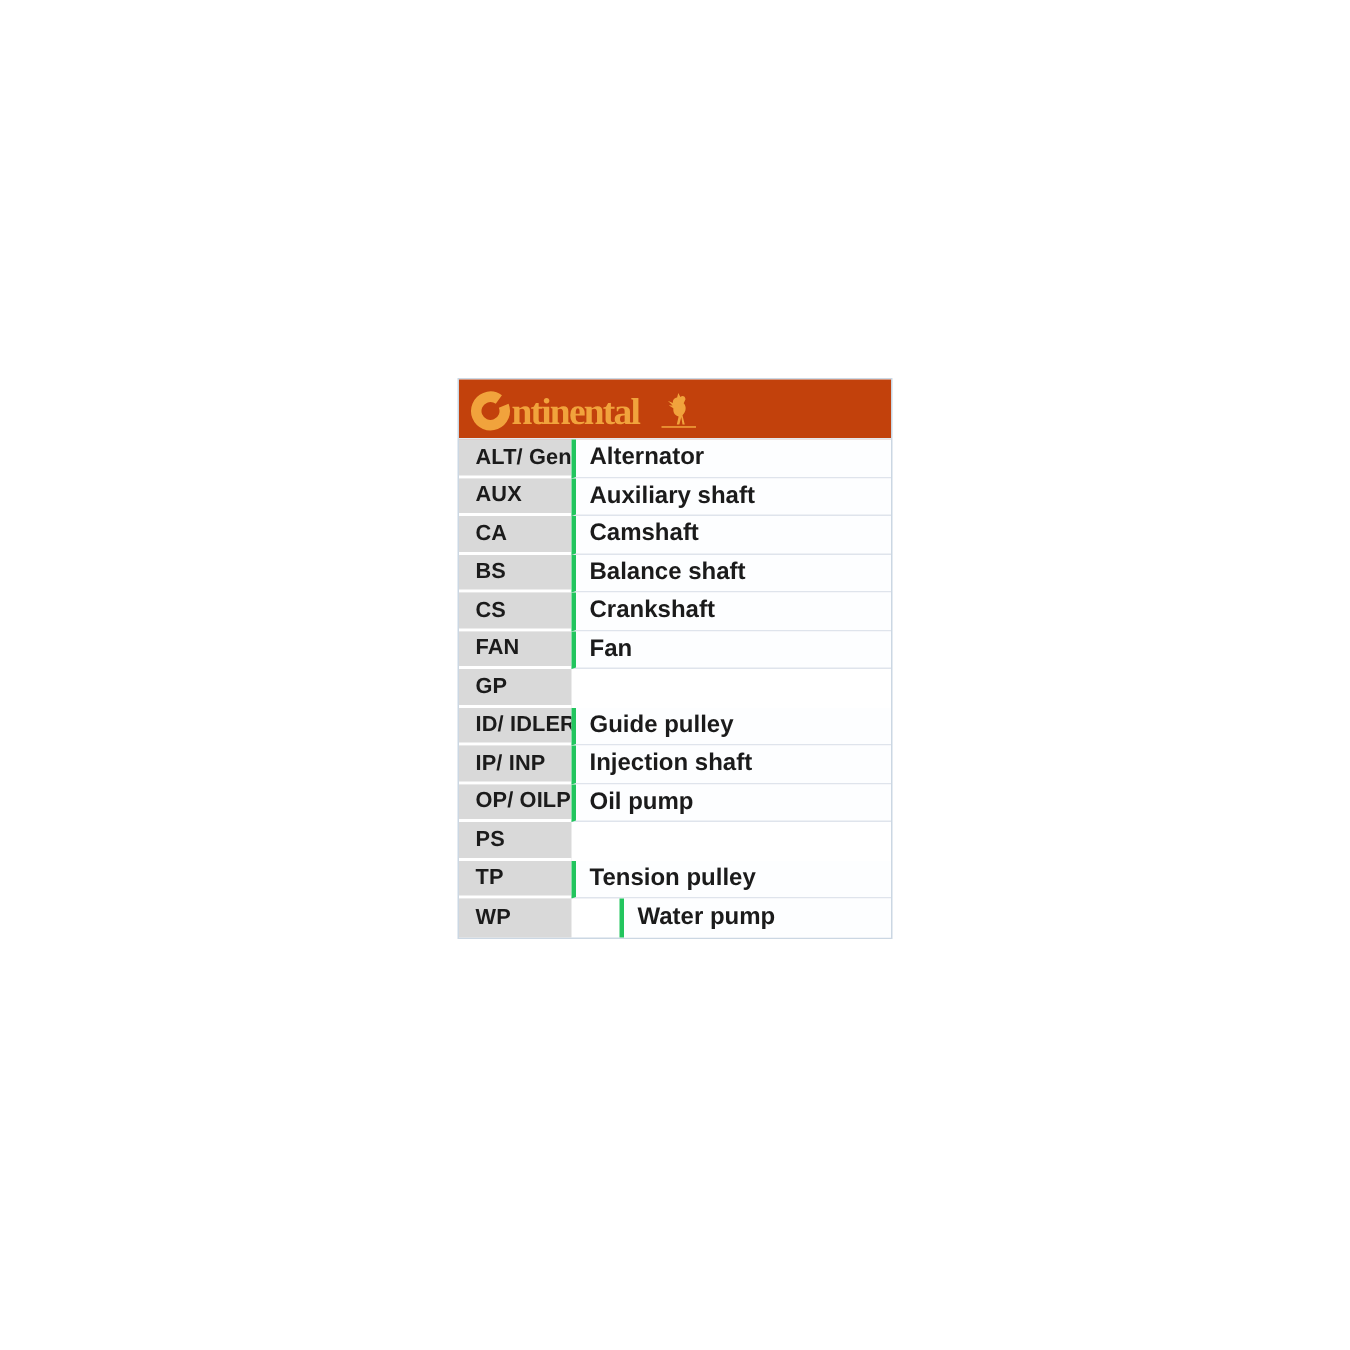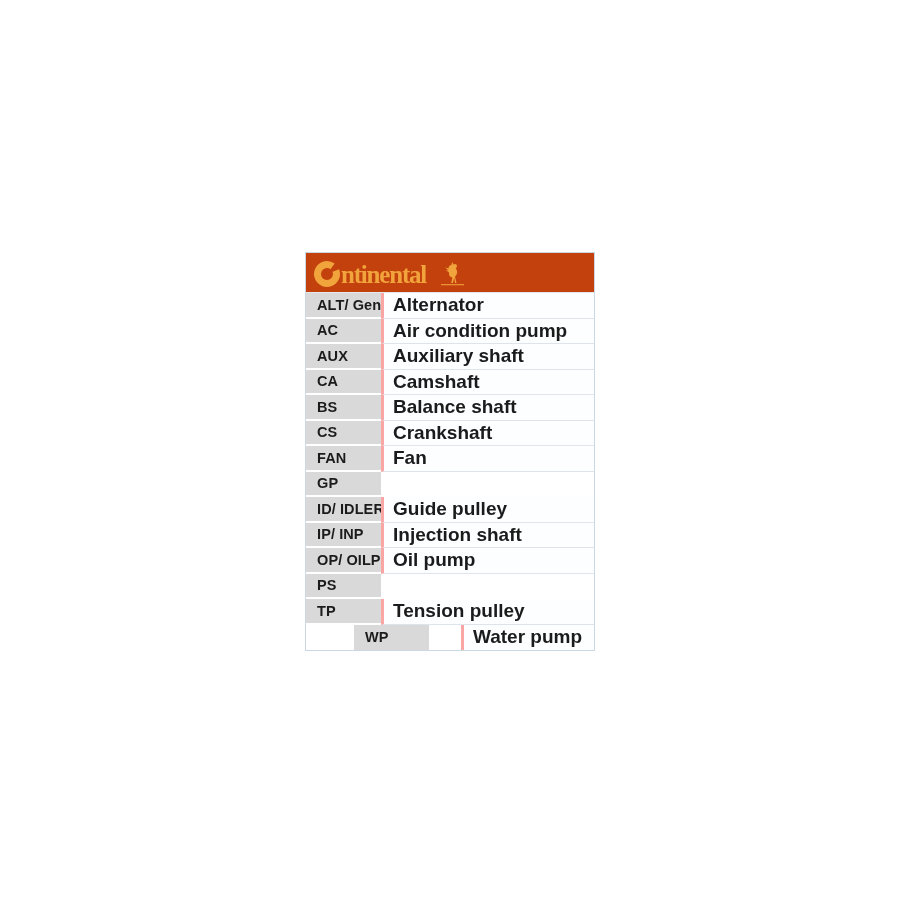--- a/index.html
+++ b/index.html
@@ -27,28 +27,28 @@
   .rows{display:block;}
   .row{display:flex;height:25.5px;}
   .cell-abbr{
     width:75px;background:var(--abbr-bg);
     border-bottom:2px solid #ffffff;
     display:flex;align-items:center;
     padding-left:11px;
     font-size:14.5px;font-weight:bold;color:var(--text);
     letter-spacing:0.1px;white-space:nowrap;
   }
-  .row:last-child .cell-abbr{border-bottom:none;margin-left:48px;}
+  .row:last-child .cell-abbr{border-bottom:none;}
   .cell-meaning{
     flex:1;background:var(--cell-bg);
-    border-left:3px solid #fca5a5;
+    border-left:3px solid #22c55e;
     border-bottom:1px solid var(--divider);
     display:flex;align-items:center;
     padding-left:9px;
-    font-size:19px;font-weight:bold;color:var(--text);
+    font-size:16px;font-weight:bold;color:var(--text);
     white-space:nowrap;
   }
   .row:last-child .cell-meaning{border-bottom:none;margin-left:32px;}
   .logo-svg{display:block;}
 </style>
 </head>
 <body>
 
 <div class="canvas">
   <div class="legend-card">
@@ -72,24 +72,20 @@
         </g>
       </svg>
     </div>
 
     <div class="rows">
       <div class="row">
         <div class="cell-abbr">ALT/ Gen</div>
         <div class="cell-meaning">Alternator</div>
       </div>
 
-      <div class="row">
-        <div class="cell-abbr">AC</div>
-        <div class="cell-meaning">Air condition pump</div>
-      </div>
 
       <div class="row">
         <div class="cell-abbr">AUX</div>
         <div class="cell-meaning">Auxiliary shaft</div>
       </div>
 
       <div class="row">
         <div class="cell-abbr">CA</div>
         <div class="cell-meaning">Camshaft</div>
       </div>

